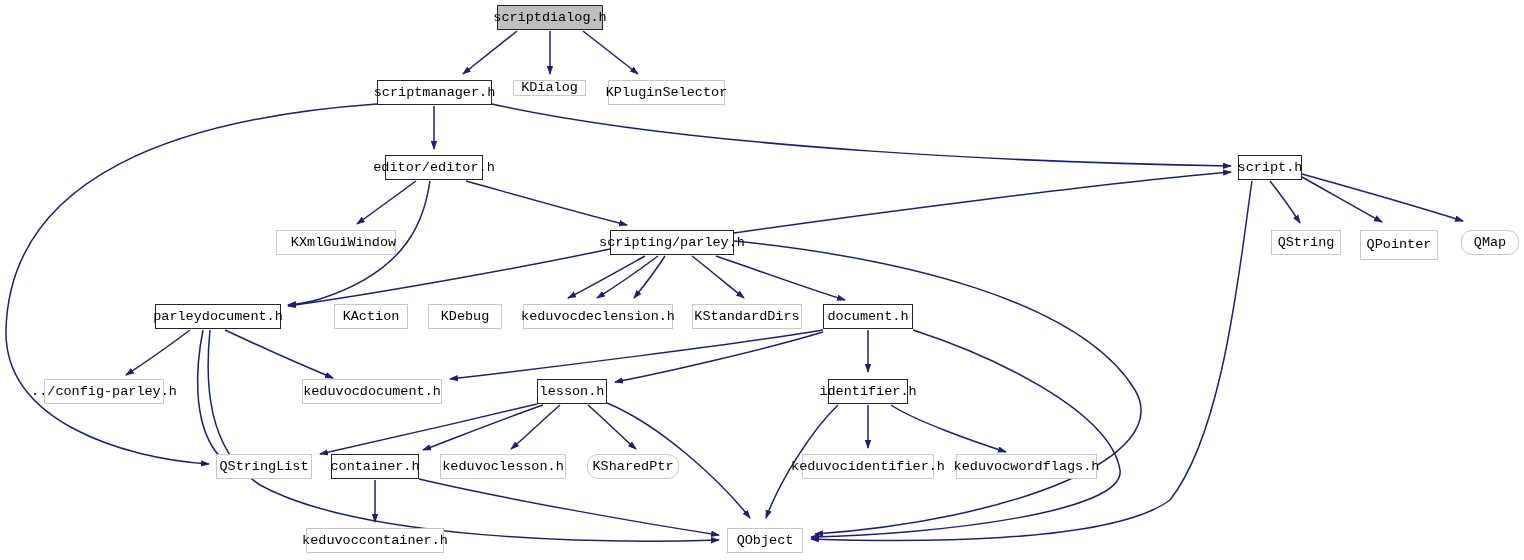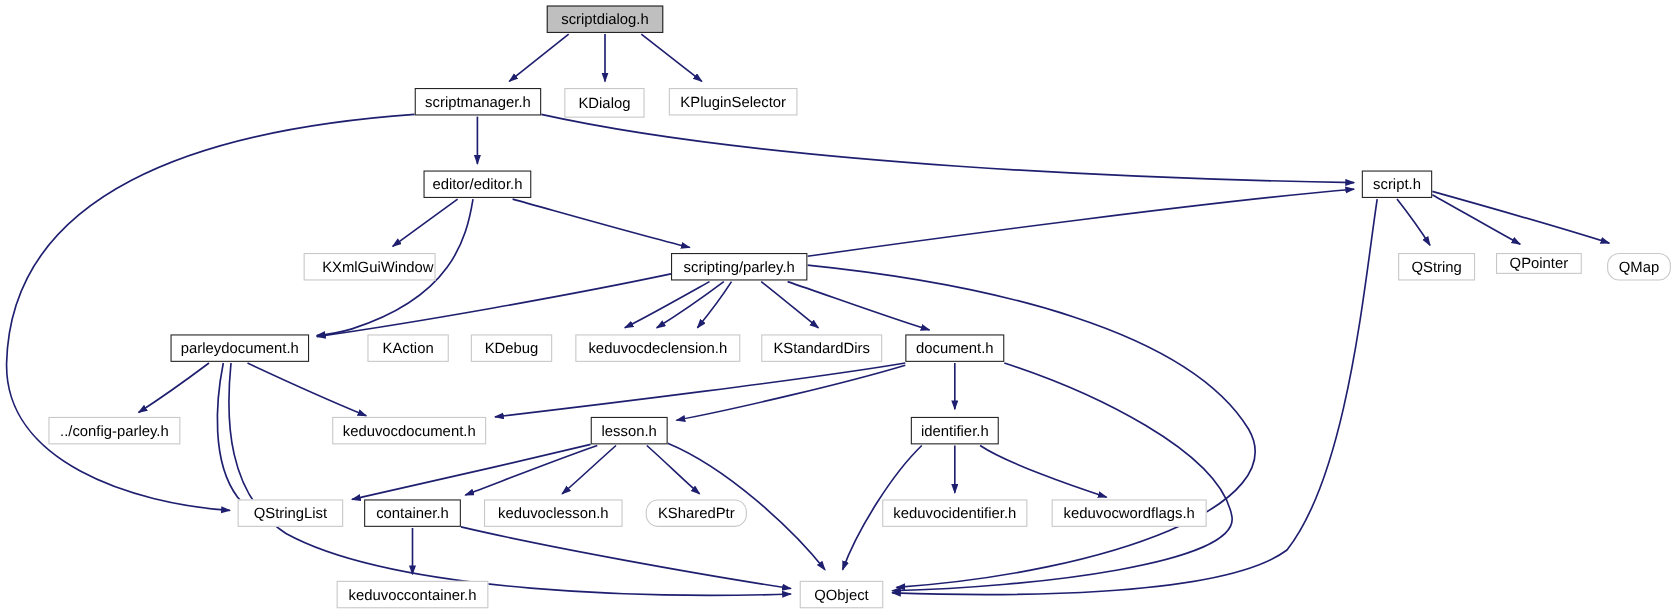--- a/index.html
+++ b/index.html
@@ -1,17 +1,17 @@
 <!DOCTYPE html>
 <html><head>
 <meta charset="utf-8">
 <style>
   html,body{margin:0;padding:0;background:#ffffff;}
   body{width:1524px;height:560px;overflow:hidden;font-family:"Liberation Sans",sans-serif;}
-  #graph{position:relative;width:1524px;height:560px;background:#fff;}
+  #graph{position:relative;width:1524px;height:560px;background:#fff;font-family:Liberation Mono, monospace;}
   svg.edges{position:absolute;left:0;top:0;width:1524px;height:560px;}
   .node{position:absolute;box-sizing:border-box;display:flex;align-items:center;justify-content:center;
         background:#ffffff;font-size:13.5px;color:#000;white-space:nowrap;letter-spacing:0px;}
   .node.ext{border:1px solid #c8c8c8;}
   .node.int{border:1.6px solid #252525;}
   .node.root{border:1.6px solid #252525;background:#bfbfbf;}
   .node span{pointer-events:none;line-height:1;}
 </style>
 </head>
 <body>
@@ -76,36 +76,36 @@
       <path d="M419,479 C500,498 640,523 719,535"></path>
     </g>
   </svg>
 
   <div class="node root" style="left:497px;top:5px;width:106px;height:25px;">
       <span>scriptdialog.h</span>
     </div>
   <div class="node int" style="left:377px;top:80px;width:115px;height:25px;">
       <span>scriptmanager.h</span>
     </div>
-  <div class="node ext" style="left:513px;top:80px;width:73px;height:27px;">
+  <div class="node ext" style="left:513px;top:80px;width:73px;height:16px;">
       <span>KDialog</span>
     </div>
   <div class="node ext" style="left:608px;top:80px;width:117px;height:25px;">
       <span>KPluginSelector</span>
     </div>
   <div class="node int" style="left:1238px;top:155px;width:64px;height:25px;">
       <span>script.h</span>
     </div>
   <div class="node int" style="left:385px;top:155px;width:98px;height:25px;">
       <span>editor/editor.h</span>
     </div>
   <div class="node ext" style="left:1271px;top:230px;width:70px;height:25px;">
       <span>QString</span>
     </div>
-  <div class="node ext" style="left:1360px;top:230px;width:78px;height:19px;justify-content:center;">
+  <div class="node ext" style="left:1360px;top:230px;width:78px;height:30px;justify-content:center;">
       <span>QPointer</span>
     </div>
   <div class="node ext" style="left:1461px;top:230px;width:58px;height:25px;border-radius:11px;">
       <span>QMap</span>
     </div>
   <div class="node ext" style="left:276px;top:230px;width:120px;height:25px;padding-left:15px;">
       <span>KXmlGuiWindow</span>
     </div>
   <div class="node int" style="left:610px;top:230px;width:124px;height:25px;">
       <span>scripting/parley.h</span>

